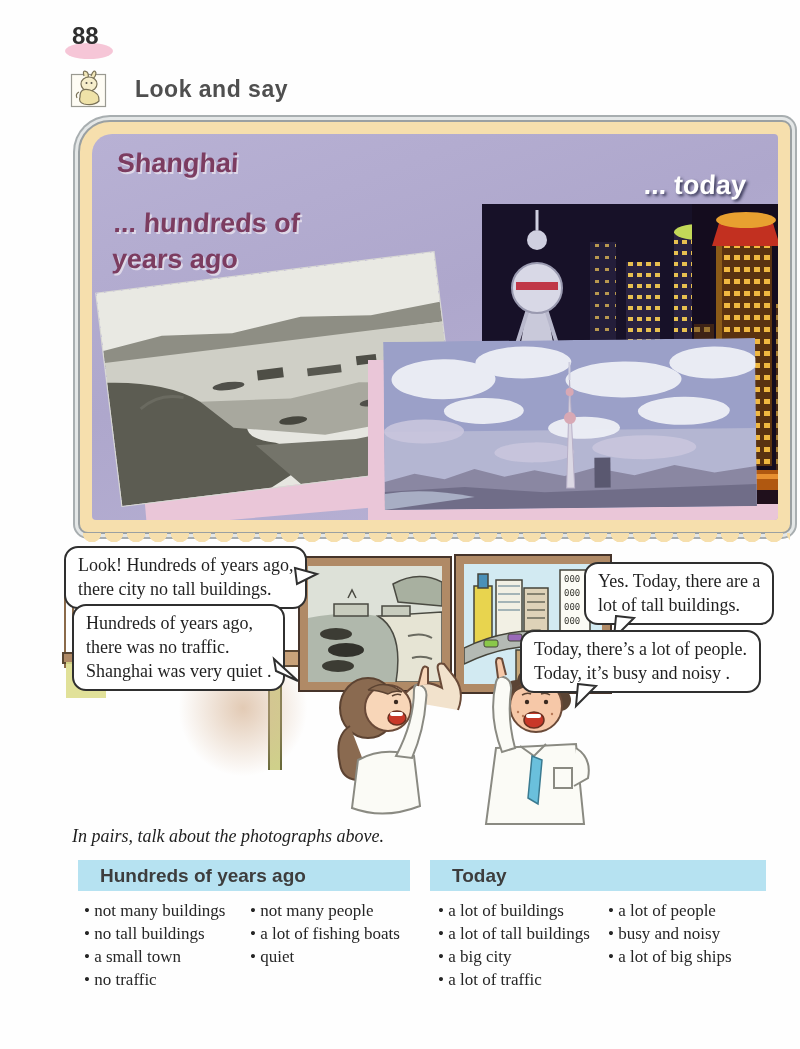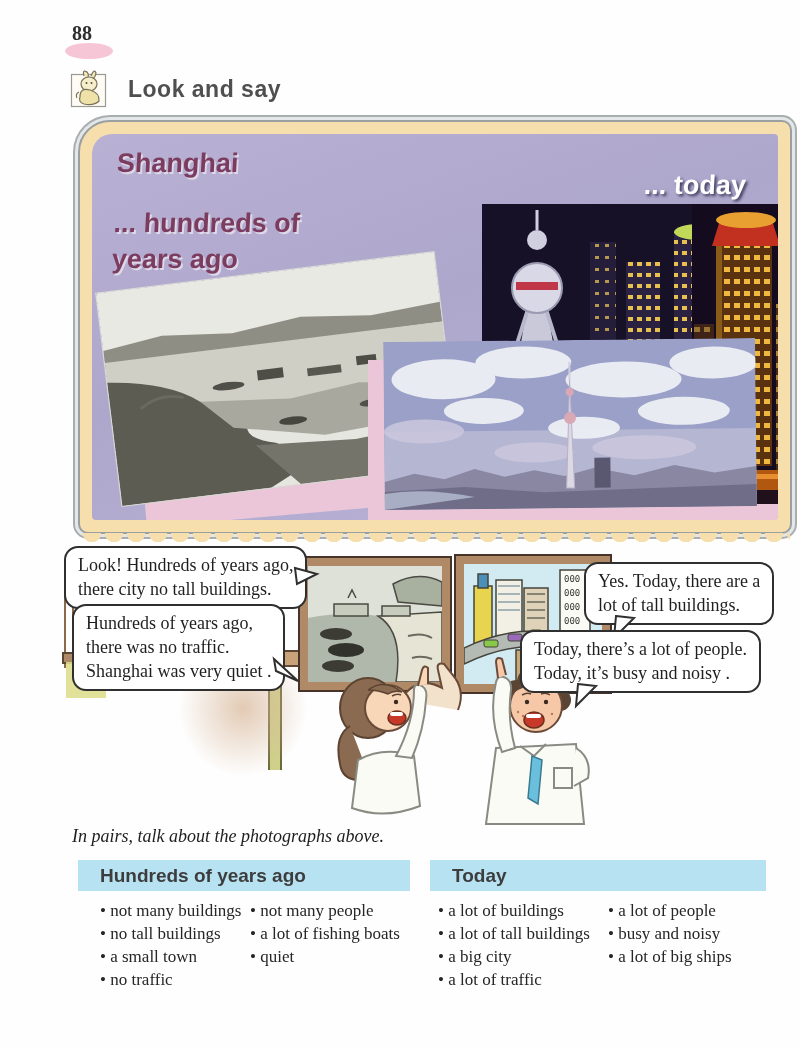--- a/index.html
+++ b/index.html
@@ -2,24 +2,24 @@
 <html><head>
 <meta charset="utf-8">
 <style>
   html,body{margin:0;padding:0;background:#ffffff;}
   .page{position:relative;width:800px;height:1049px;background:#fefefe;overflow:hidden;
         font-family:"Liberation Serif",serif;color:#2d2d2d;}
 
   
   .pink-blob{position:absolute;left:65px;top:43px;width:48px;height:16px;border-radius:50%;
              background:#f5bcd0;opacity:.85;}
-  .page-number{position:absolute;left:72px;top:22px;font-family:Liberation Serif, serif;
-               font-size:20px;font-weight:bold;color:#2e2e2e;text-align:right;}
+  .page-number{position:absolute;left:72px;top:22px;font-family:Liberation Sans, sans-serif;
+               font-size:24px;font-weight:bold;color:#2e2e2e;text-align:right;}
   .mascot{position:absolute;left:70px;top:70px;width:38px;height:38px;}
-  .lesson-title{position:absolute;left:128px;top:76px;font-family:"Liberation Sans",sans-serif;
+  .lesson-title{position:absolute;left:135px;top:76px;font-family:"Liberation Sans",sans-serif;
                 font-size:23px;font-weight:bold;color:#4f4f4f;letter-spacing:.5px;}
 
   
   .photo-panel{position:absolute;left:78px;top:120px;width:714px;height:414px;box-sizing:border-box;
                background:#f6dfad;border:2px solid #9aa0a2;border-radius:32px 10px 10px 10px;
                box-shadow:0 0 0 3px #e4e7e7,0 0 0 5px #a8aeb0;padding:12px;}
   .panel-inner{position:relative;width:100%;height:100%;overflow:hidden;border-radius:20px 4px 4px 4px;
                background:linear-gradient(160deg,#b8b1d4 0%,#aea7cc 45%,#bab4d7 100%);}
   .blue-patch{position:absolute;left:575px;top:250px;width:135px;height:125px;background:#b7c6da;opacity:.75;}
   .caption-old{position:absolute;left:26px;top:8px;font-family:"Liberation Sans",sans-serif;
@@ -82,21 +82,21 @@
 
   
   .vocab-header{position:absolute;top:860px;height:31px;background:#b6e2f1;
                 font-family:"Liberation Sans",sans-serif;font-weight:bold;font-size:19px;color:#3d3d3d;
                 line-height:31px;padding-left:22px;box-sizing:border-box;}
   .vh-left{left:78px;width:332px;}
   .vh-right{left:430px;width:336px;}
   .vocab-list{position:absolute;top:899px;margin:0;padding:0;list-style:none;font-size:17px;line-height:23px;color:#262626;}
   .vocab-list li{padding-left:15px;text-indent:-15px;}
   .vocab-list li::before{content:"\2022\00a0";color:#262626;}
-  .vl-1{left:100px;width:164px;}
+  .vl-1{left:84px;width:164px;}
   .vl-2{left:250px;width:152px;}
   .vl-3{left:438px;width:186px;}
   .vl-4{left:608px;width:160px;}
 </style>
 </head>
 <body>
 
 <div class="page">
 
   <div class="pink-blob"></div>

